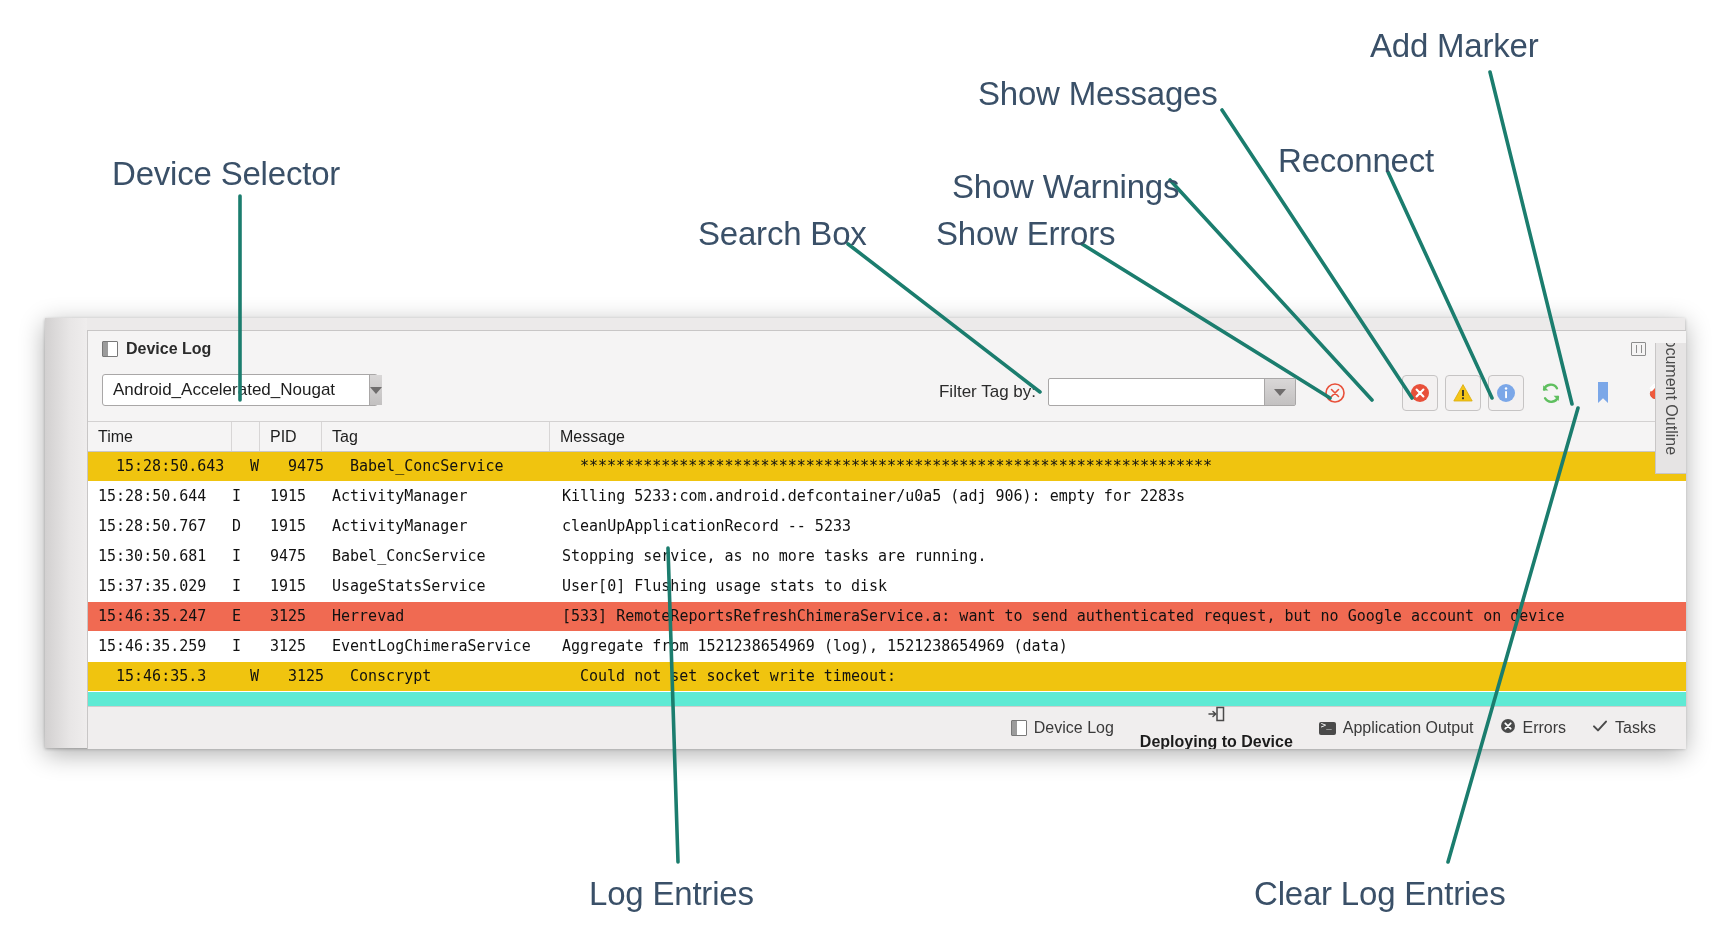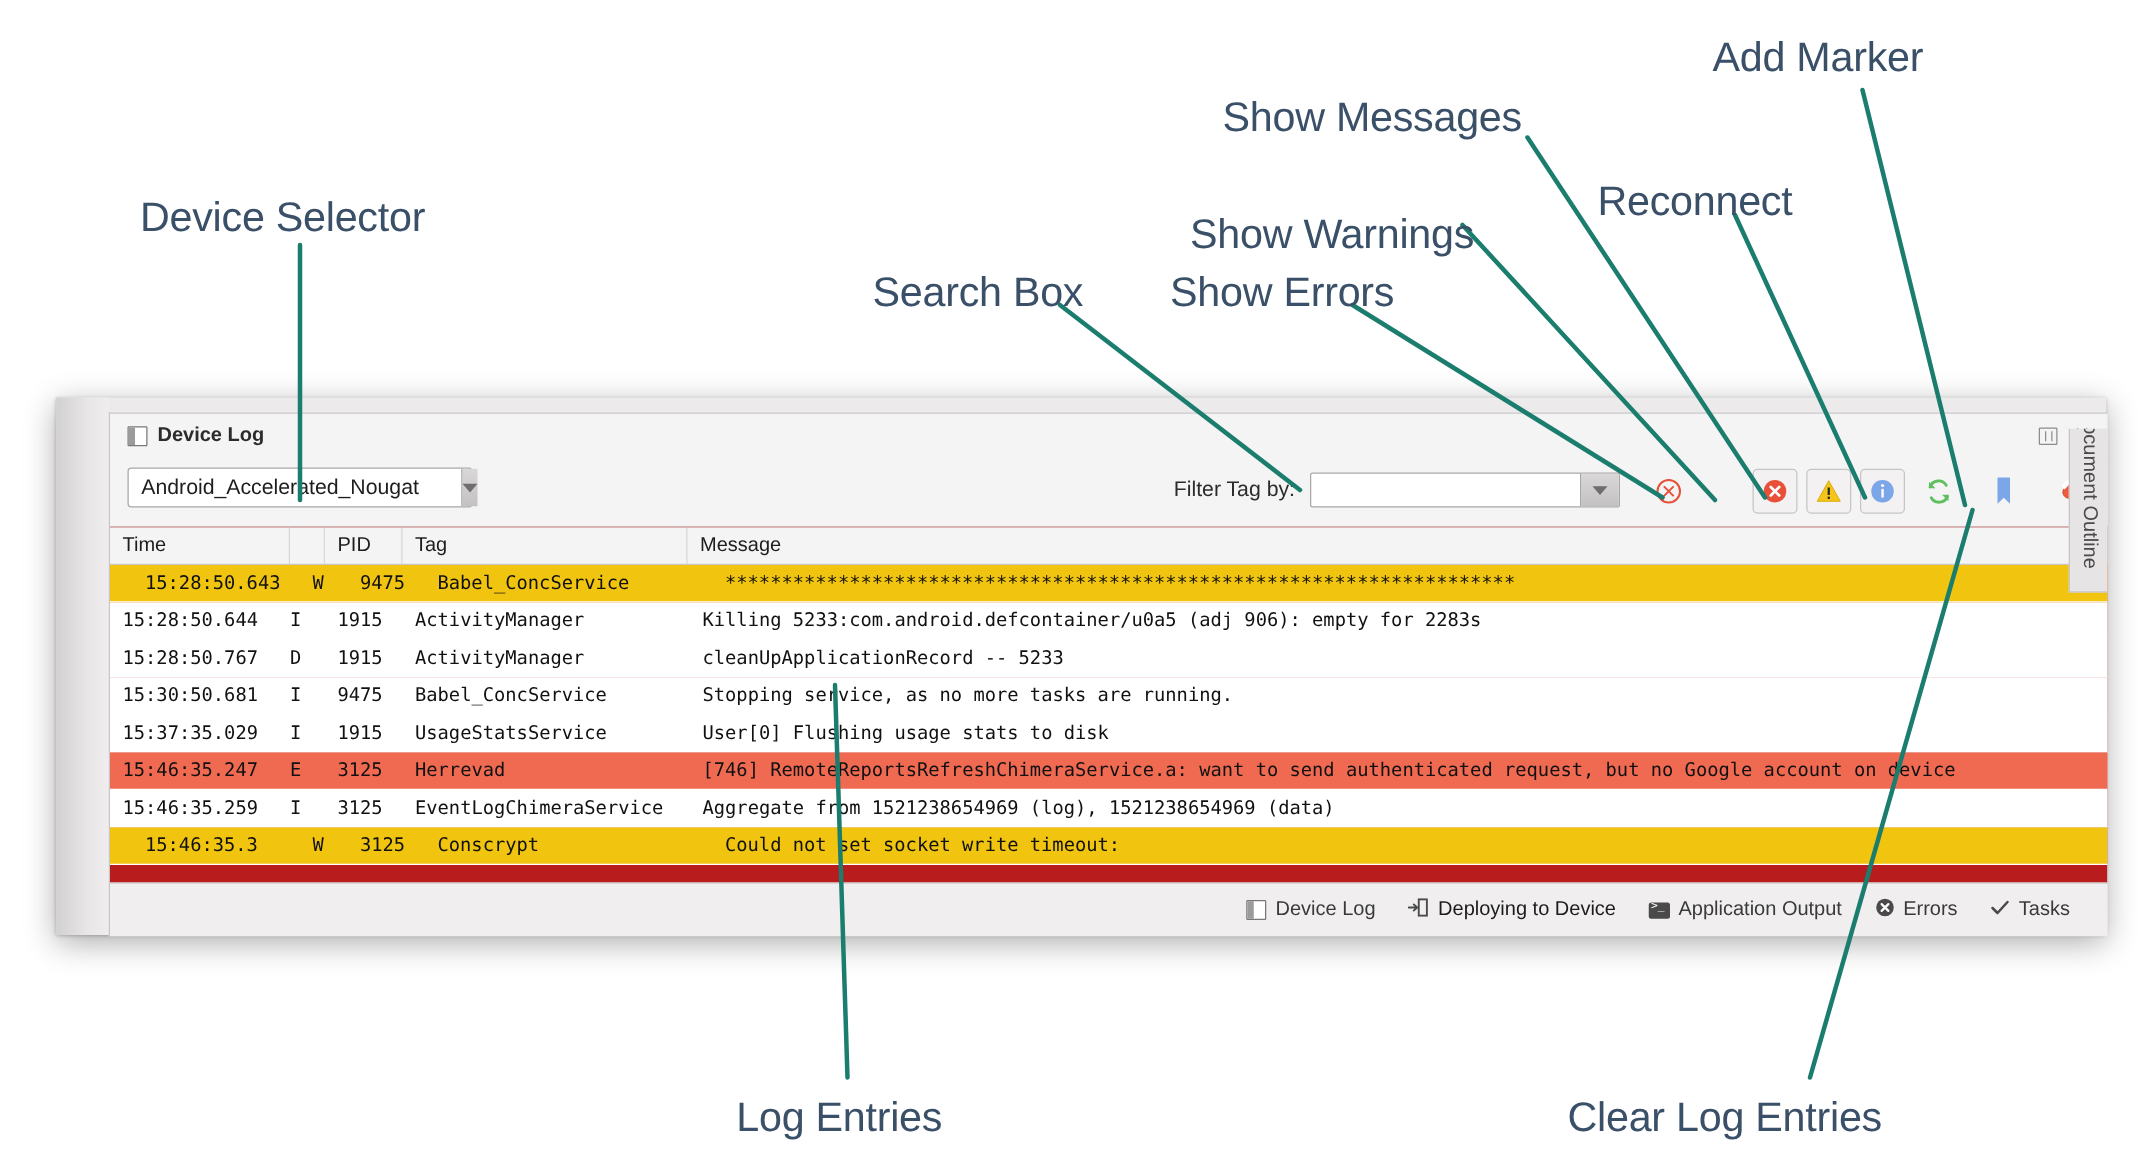--- a/index.html
+++ b/index.html
@@ -132,21 +132,21 @@
   #action-buttons{
     position:absolute;right:16px;top:6px;display:flex;gap:22px;align-items:center;
   }
   .action-btn{
     width:30px;height:36px;display:flex;align-items:center;justify-content:center;
   }
 
   
   #log-table{
     position:absolute;left:0;right:0;top:90px;bottom:42px;
-    background:#b91c1c;border-top:1px solid #d3d1d1;
+    background:#5eead4;border-top:1px solid #d3d1d1;
   }
   #log-header{
     display:flex;height:29px;align-items:center;
     background:#f5f4f4;border-bottom:1px solid #c9c7c7;
     font-size:16px;color:#1d1d1d;
   }
   #log-header .hcell{
     padding-left:10px;box-sizing:border-box;height:29px;line-height:29px;
     border-right:1px solid #d8d6d6;
   }
@@ -176,21 +176,21 @@
   #bottom-strip{
     position:absolute;left:0;right:0;bottom:0;height:42px;
     background:#f0eeee;border-top:1px solid #cfcdcd;
     display:flex;align-items:center;justify-content:flex-end;
     padding-right:30px;gap:26px;
   }
   .bottom-tab{
     display:flex;align-items:center;gap:7px;
     font-size:16px;color:#3a3a3a;
   }
-  .bottom-tab.active{font-weight:normal;color:#1c1c1c;}
+  .bottom-tab.active{font-weight:bold;color:#1c1c1c;flex-direction:column;}
 
   
   #doc-outline-tab{
     position:absolute;right:0;top:12px;width:30px;height:130px;
     background:#e6e4e4;border-left:1px solid #c8c6c6;border-bottom:1px solid #c8c6c6;
     overflow:hidden;
   }
   #doc-outline-text{
     position:absolute;
     writing-mode:vertical-rl;
@@ -340,21 +340,21 @@
             <div class="cell col-lvl">I</div>
             <div class="cell col-pid">1915</div>
             <div class="cell col-tag">UsageStatsService</div>
             <div class="cell col-msg">User[0] Flushing usage stats to disk</div>
           </div>
           <div class="log-row err">
             <div class="cell col-time">15:46:35.247</div>
             <div class="cell col-lvl">E</div>
             <div class="cell col-pid">3125</div>
             <div class="cell col-tag">Herrevad</div>
-            <div class="cell col-msg">[746] RemoteReportsRefreshChimeraService.a: want to send authenticated request, but no Google account on device</div>
+            <div class="cell col-msg">[533] RemoteReportsRefreshChimeraService.a: want to send authenticated request, but no Google account on device</div>
           </div>
           <div class="log-row ">
             <div class="cell col-time">15:46:35.259</div>
             <div class="cell col-lvl">I</div>
             <div class="cell col-pid">3125</div>
             <div class="cell col-tag">EventLogChimeraService</div>
             <div class="cell col-msg">Aggregate from 1521238654969 (log), 1521238654969 (data)</div>
           </div>
           <div class="log-row warn">
             <div class="cell col-time">15:46:35.3</div>

